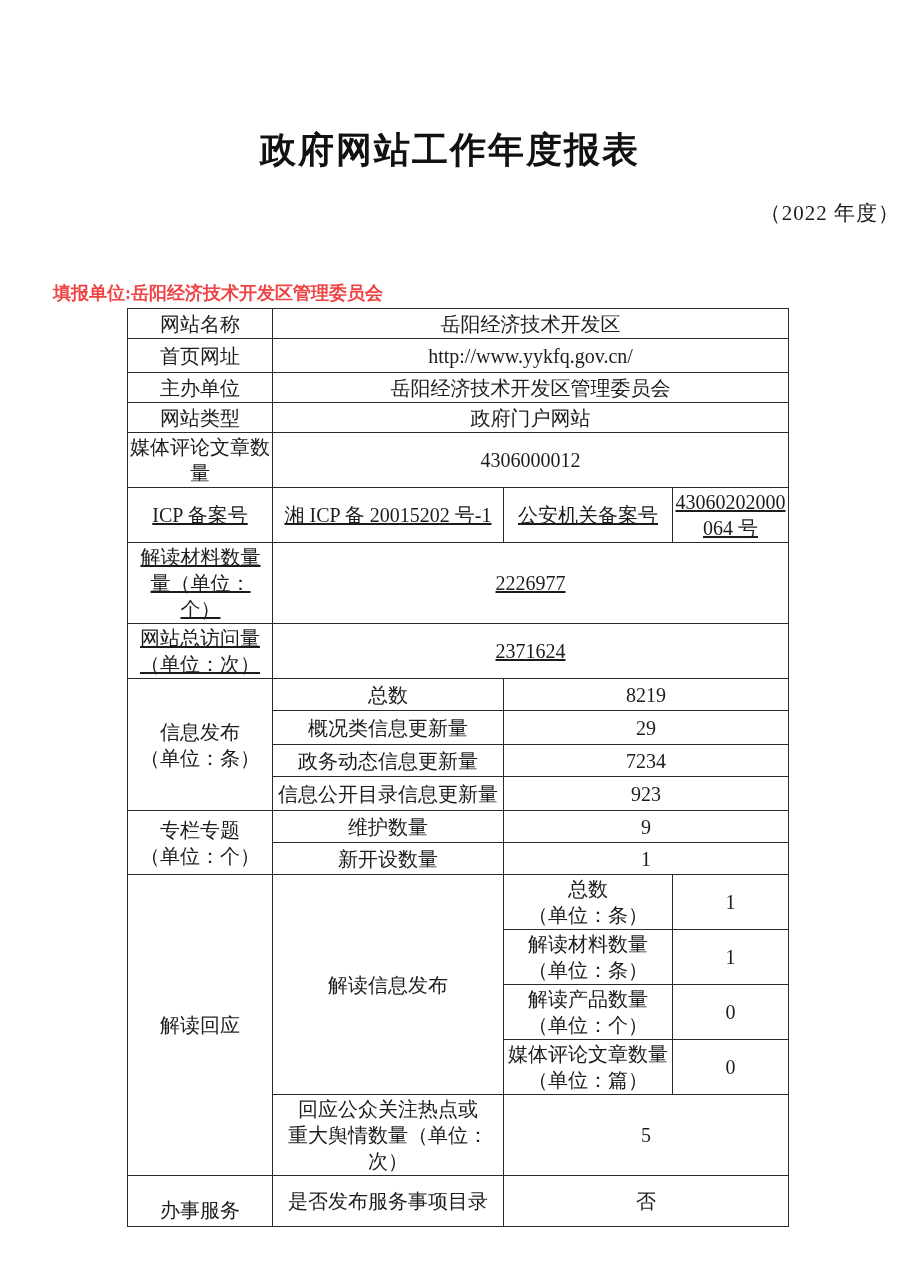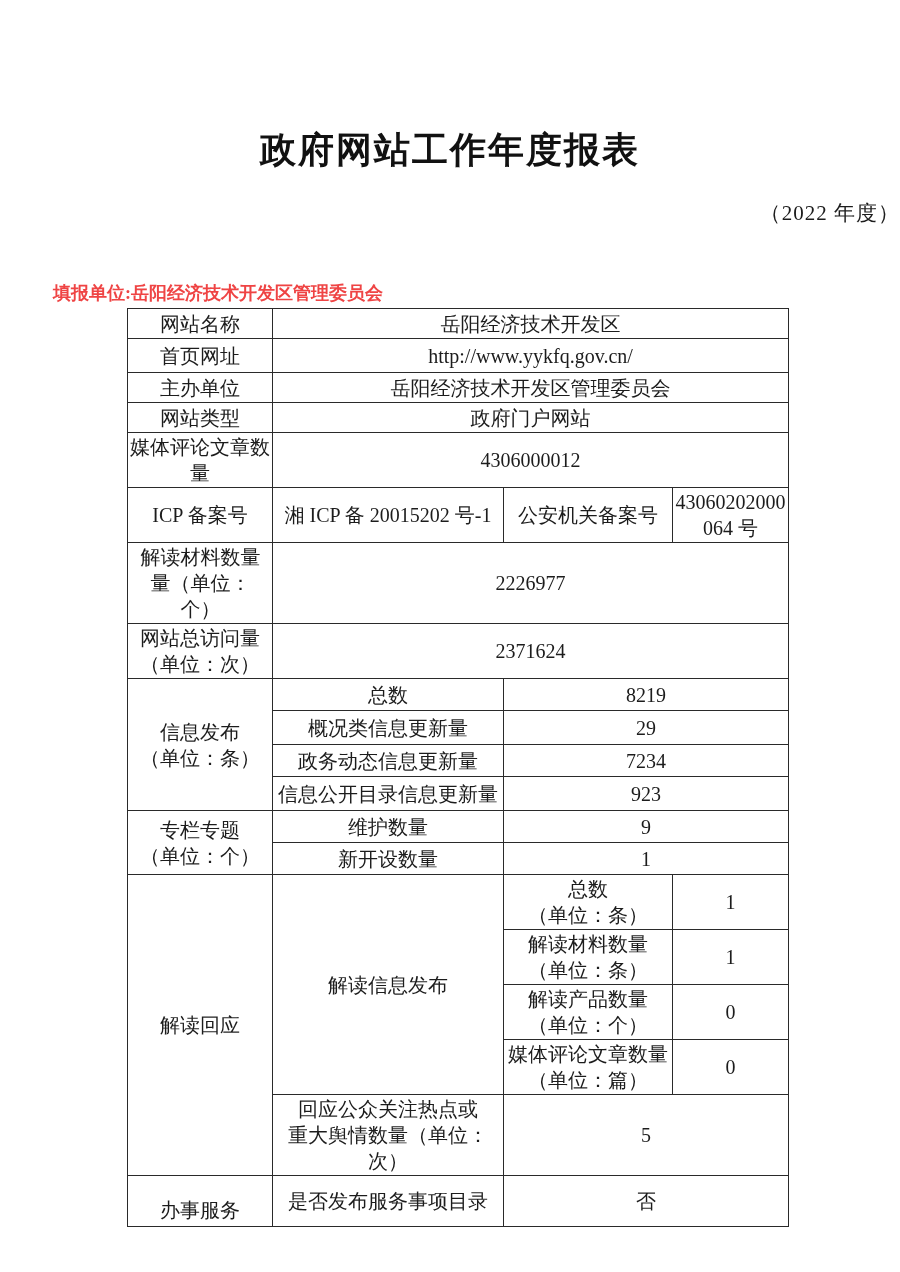--- a/index.html
+++ b/index.html
@@ -64,21 +64,21 @@
   }
   .ta-left { text-align: left; padding-left: 3px !important; }
   .va-bottom { vertical-align: bottom !important; padding-bottom: 3px !important; }
   .lh24 { line-height: 24px; }
   .lh27 { line-height: 27px; }
   tr.h30 { height: 30px; }
   tr.h31 { height: 34px; }
   tr.h32 { height: 32px; }
   tr.h50 { height: 50px; }
   tr.h51 { height: 51px; }
-  tr.h55 { height: 55px; }
+  tr.h55 { height: 55px; text-decoration: underline; }
   tr.h81 { height: 81px; }
   .page-number {
     margin: 45px 0 0 127px;
     width: 661px;
     text-align: center;
     font-size: 20px;
     line-height: 24px;
   }
 </style>
 </head>

